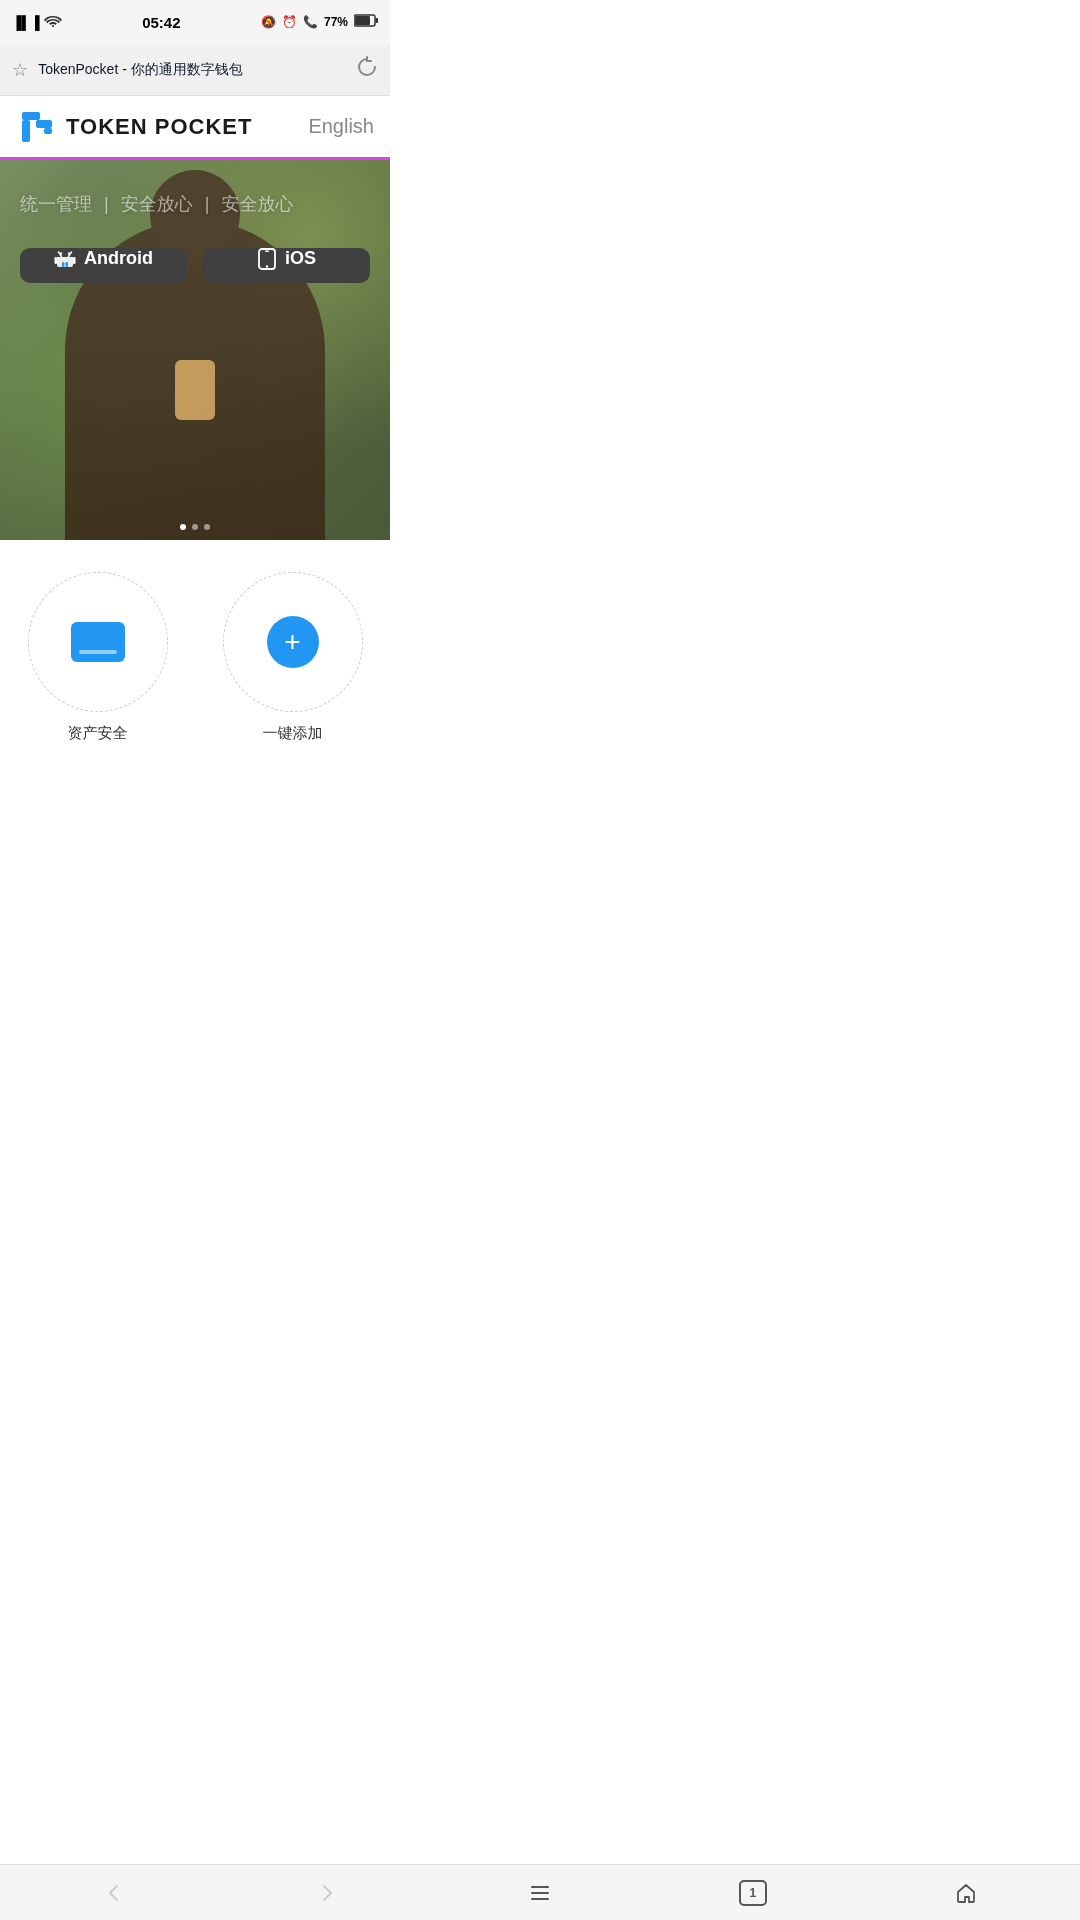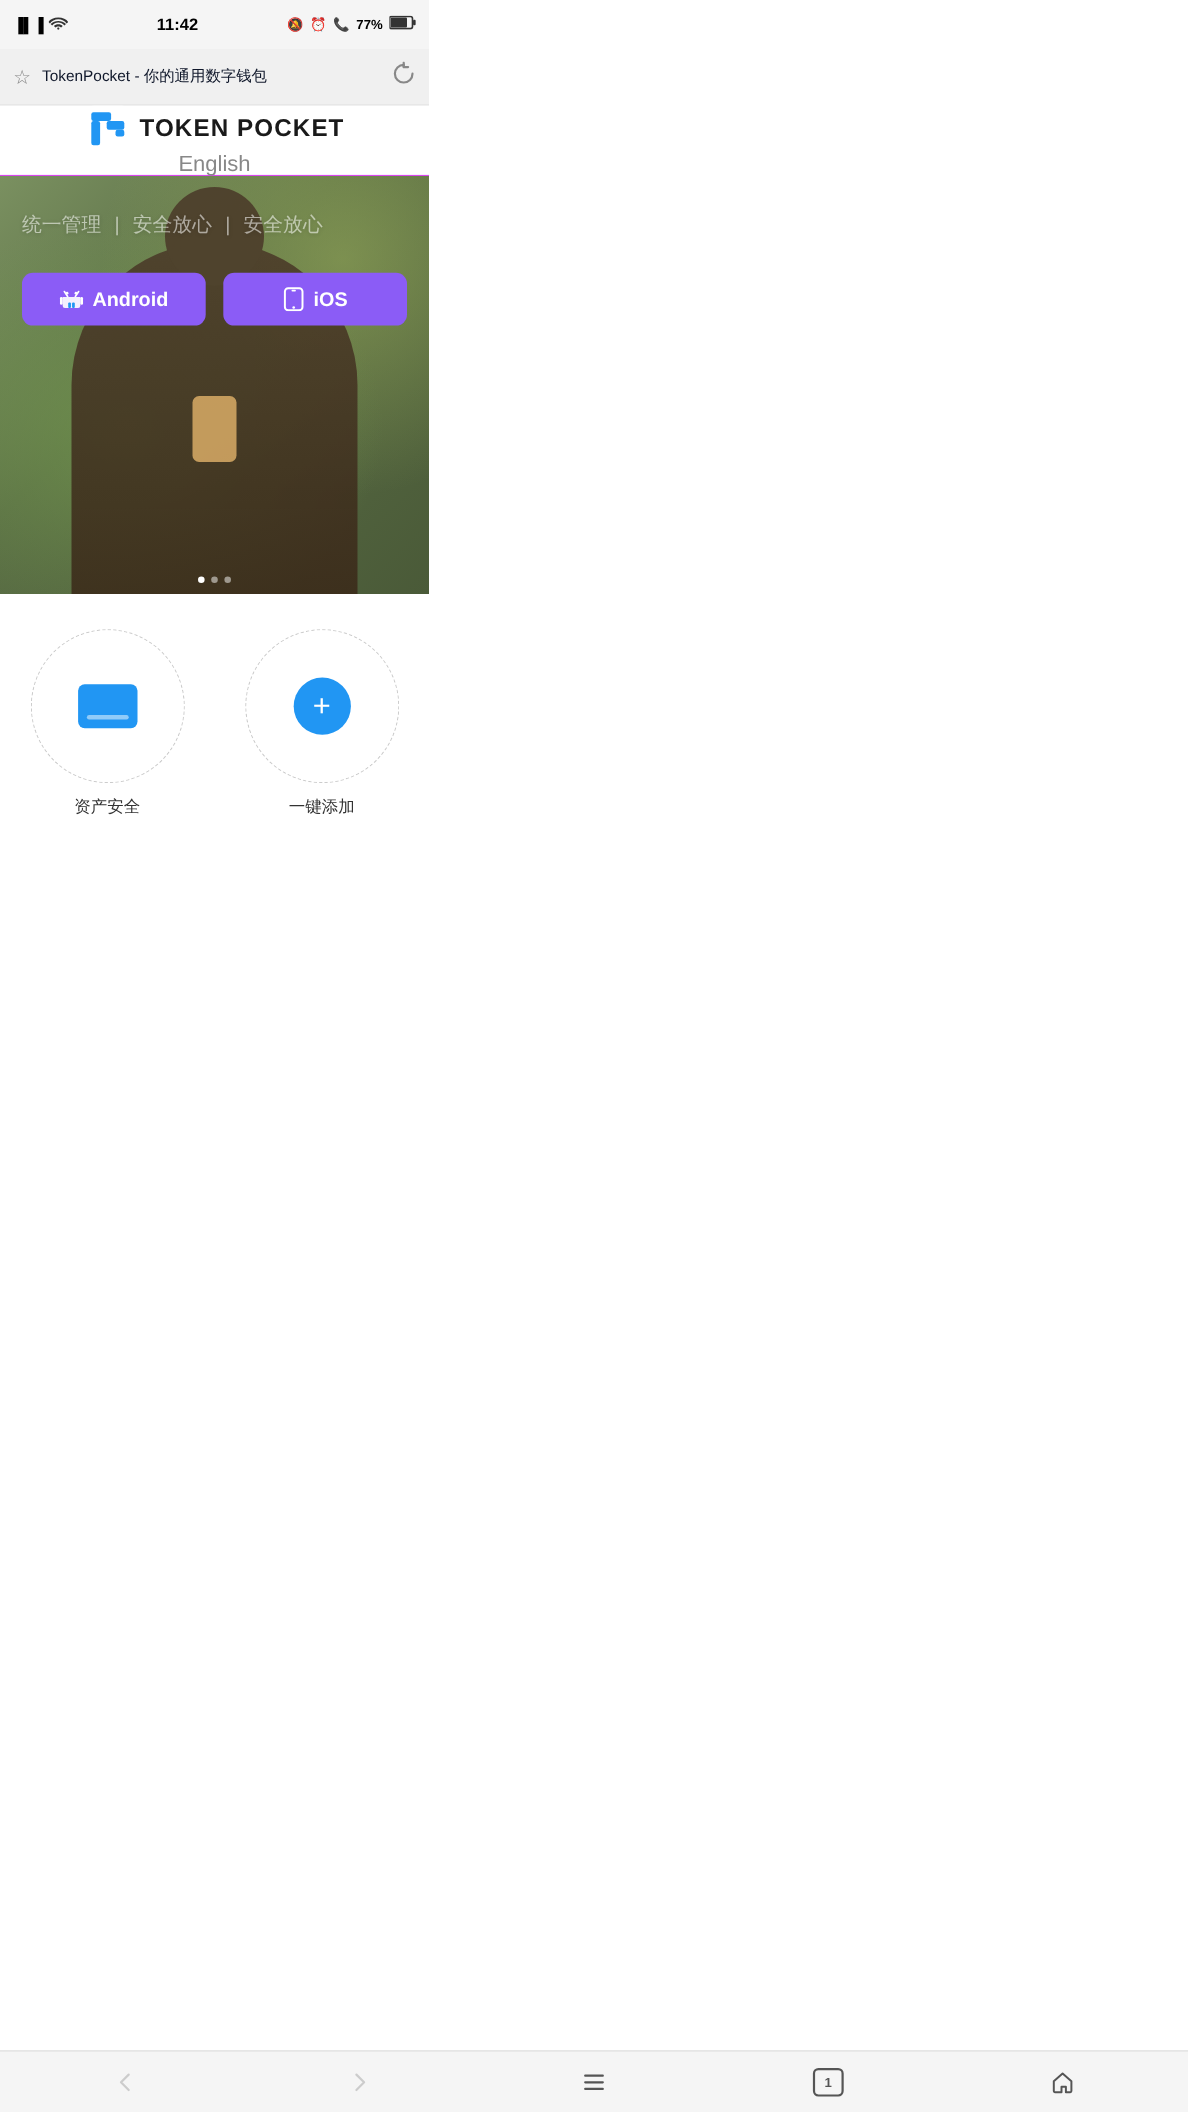--- a/index.html
+++ b/index.html
@@ -56,22 +56,21 @@
 
     
     .navbar {
       width: 100%;
       height: 64px;
       background: #fff;
       display: flex;
       align-items: center;
       justify-content: space-between;
       padding: 0 16px;
-      border-bottom: 1px solid #d946ef;
-      flex-direction: column;
+      border-bottom: 3px solid #d946ef;
     }
     .logo-container {
       display: flex;
       align-items: center;
       gap: 8px;
     }
     .logo-icon {
       width: 42px;
       height: 42px;
     }
@@ -163,29 +162,29 @@
       gap: 12px;
       text-shadow: 0 1px 4px rgba(0,0,0,0.3);
     }
     .hero-subtitle span { opacity: 0.6; }
     .hero-buttons {
       display: flex;
       gap: 16px;
     }
     .btn-download {
       flex: 1;
-      height: 48px;
+      height: 35px;
       border-radius: 10px;
       border: none;
-      background: #8b5cf6;
+      background: #404040;
       color: #fff;
       font-size: 18px;
       font-weight: 600;
       display: flex;
-      align-items: center;
+      align-items: flex-start;
       justify-content: center;
       gap: 8px;
       cursor: pointer;
     }
 
     
     .carousel-dots {
       position: absolute;
       bottom: 10px;
       left: 50%;
@@ -308,21 +307,21 @@
     <span>▐▌▐</span>
     <span>
       <svg width="18" height="14" viewBox="0 0 18 14">
         <path d="M9 11c-.6 0-1 .4-1 1s.4 1 1 1 1-.4 1-1-.4-1-1-1z" fill="#333"></path>
         <path d="M9 8C7.4 8 6 8.6 5 9.6l1.4 1.4C7 10.4 7.9 10 9 10s2 .4 2.6 1l1.4-1.4C12 8.6 10.6 8 9 8z" fill="#333"></path>
         <path d="M9 5C6.3 5 3.9 6 2 7.8l1.4 1.4C4.9 7.5 6.8 6.5 9 6.5s4.1 1 5.6 2.7l1.4-1.4C14.1 6 11.7 5 9 5z" fill="#333"></path>
         <path d="M9 2C5.1 2 1.6 3.5 0 6l1.4 1.4C2.9 5 5.8 3.5 9 3.5s6.1 1.5 7.6 3.9L18 6C16.4 3.5 12.9 2 9 2z" fill="#333"></path>
       </svg>
     </span>
   </div>
-  <div class="status-center">11:42</div>
+  <div class="status-center">05:42</div>
   <div class="status-right">
     <span>🔕</span>
     <span>⏰</span>
     <span>📞</span>
     <span>77%</span>
     <span>
       <svg width="24" height="13" viewBox="0 0 24 13">
         <rect x="0" y="1" width="21" height="11" rx="2" ry="2" fill="none" stroke="#333" stroke-width="1.5"></rect>
         <rect x="21.5" y="4" width="2.5" height="5" rx="1" fill="#333"></rect>
         <rect x="1" y="2" width="15" height="9" rx="1" fill="#333"></rect>

